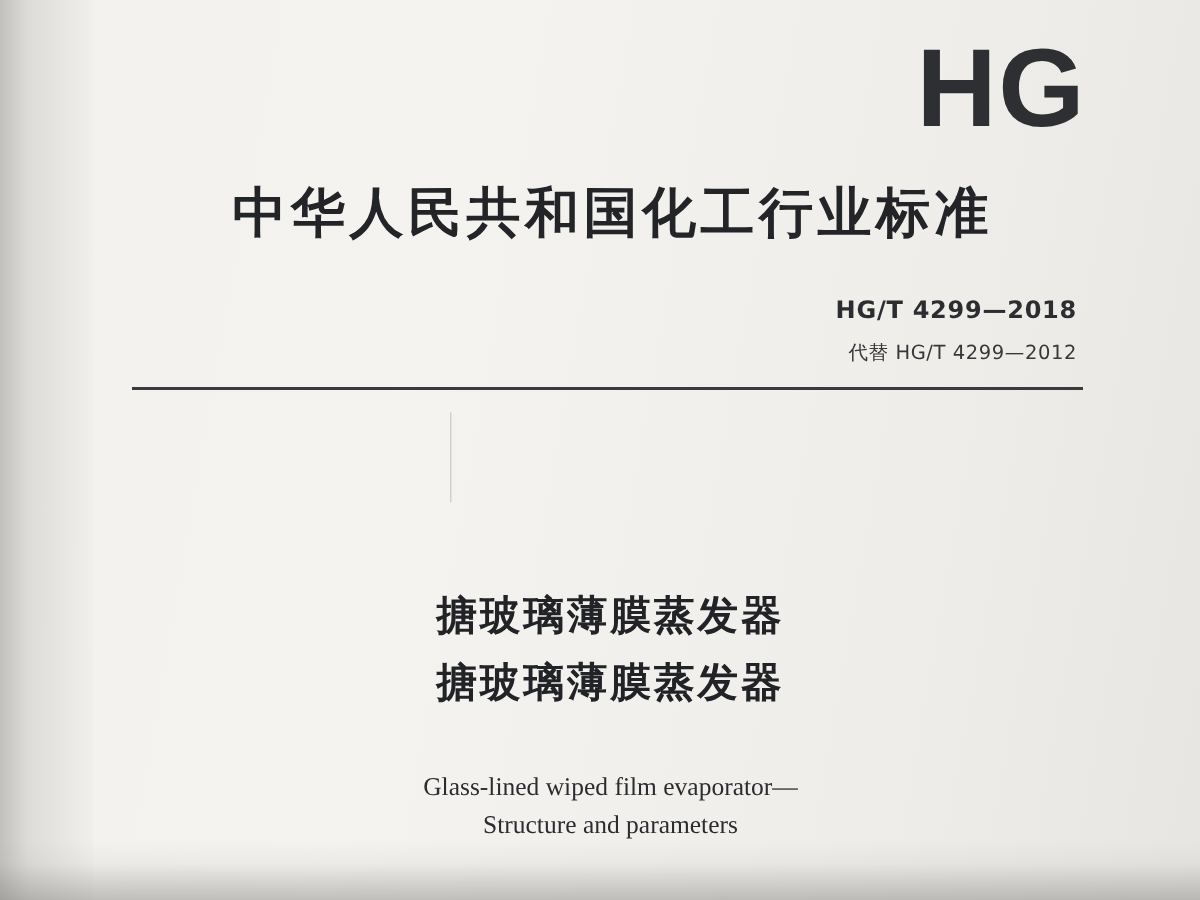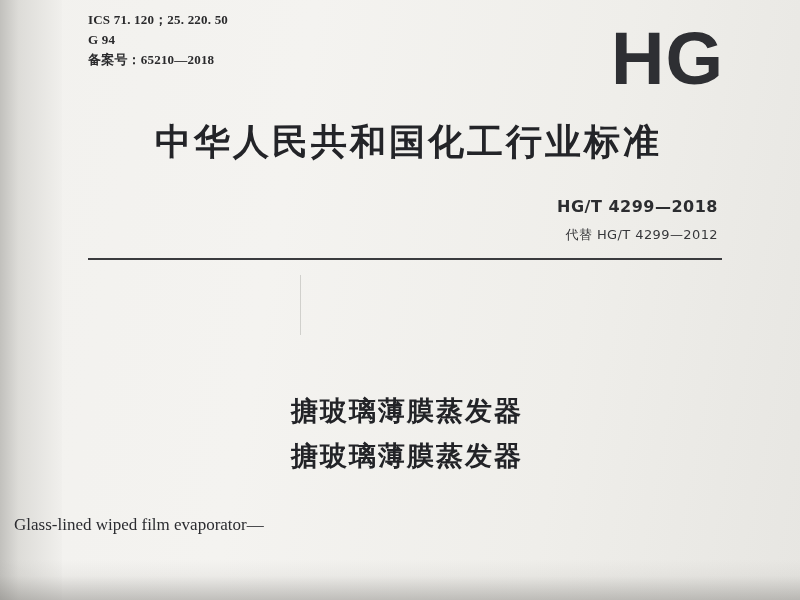--- a/index.html
+++ b/index.html
@@ -137,20 +137,21 @@
     color: #222327;
     line-height: 45px;
     padding-left: 14px;
   }
 
   
   #doc-title-en {
     position: absolute;
     left: 0; right: 0;
     top: 512px;
+    text-align: center;
     font-family: "Liberation Serif", serif;
     font-size: 17px;
     color: #2b2c30;
     line-height: 25px;
     padding-left: 14px;
   }
 
   
   #fold-line {
     position: absolute;
@@ -160,40 +161,36 @@
     height: 60px;
     background: rgba(130,128,124,.30);
   }
 </style>
 </head>
 <body>
 
 <div id="page-sheet">
   <div class="content">
 
-    <div id="ics-block">
-      <div>ICS 71. 120；25. 220. 50</div>
-      <div>G 94</div>
-      <div>备案号：65210—2018</div>
-    </div>
 
     <div id="hg-mark">HG</div>
 
     <div id="cn-standard-title">中华人民共和国化工行业标准</div>
 
     <div id="std-number">HG/T 4299—2018</div>
     <div id="std-replaces">代替 HG/T 4299—2012</div>
 
     <div id="divider-rule"></div>
 
     <div id="fold-line"></div>
 
     <div id="doc-title">
       <div>搪玻璃薄膜蒸发器</div>
       <div>搪玻璃薄膜蒸发器</div>
     </div>
 
     <div id="doc-title-en">
       <div>Glass-lined wiped film evaporator—</div>
+      <div>Structure and parameters</div>
     </div>
 
   </div>
 </div>
 
 </body></html>

